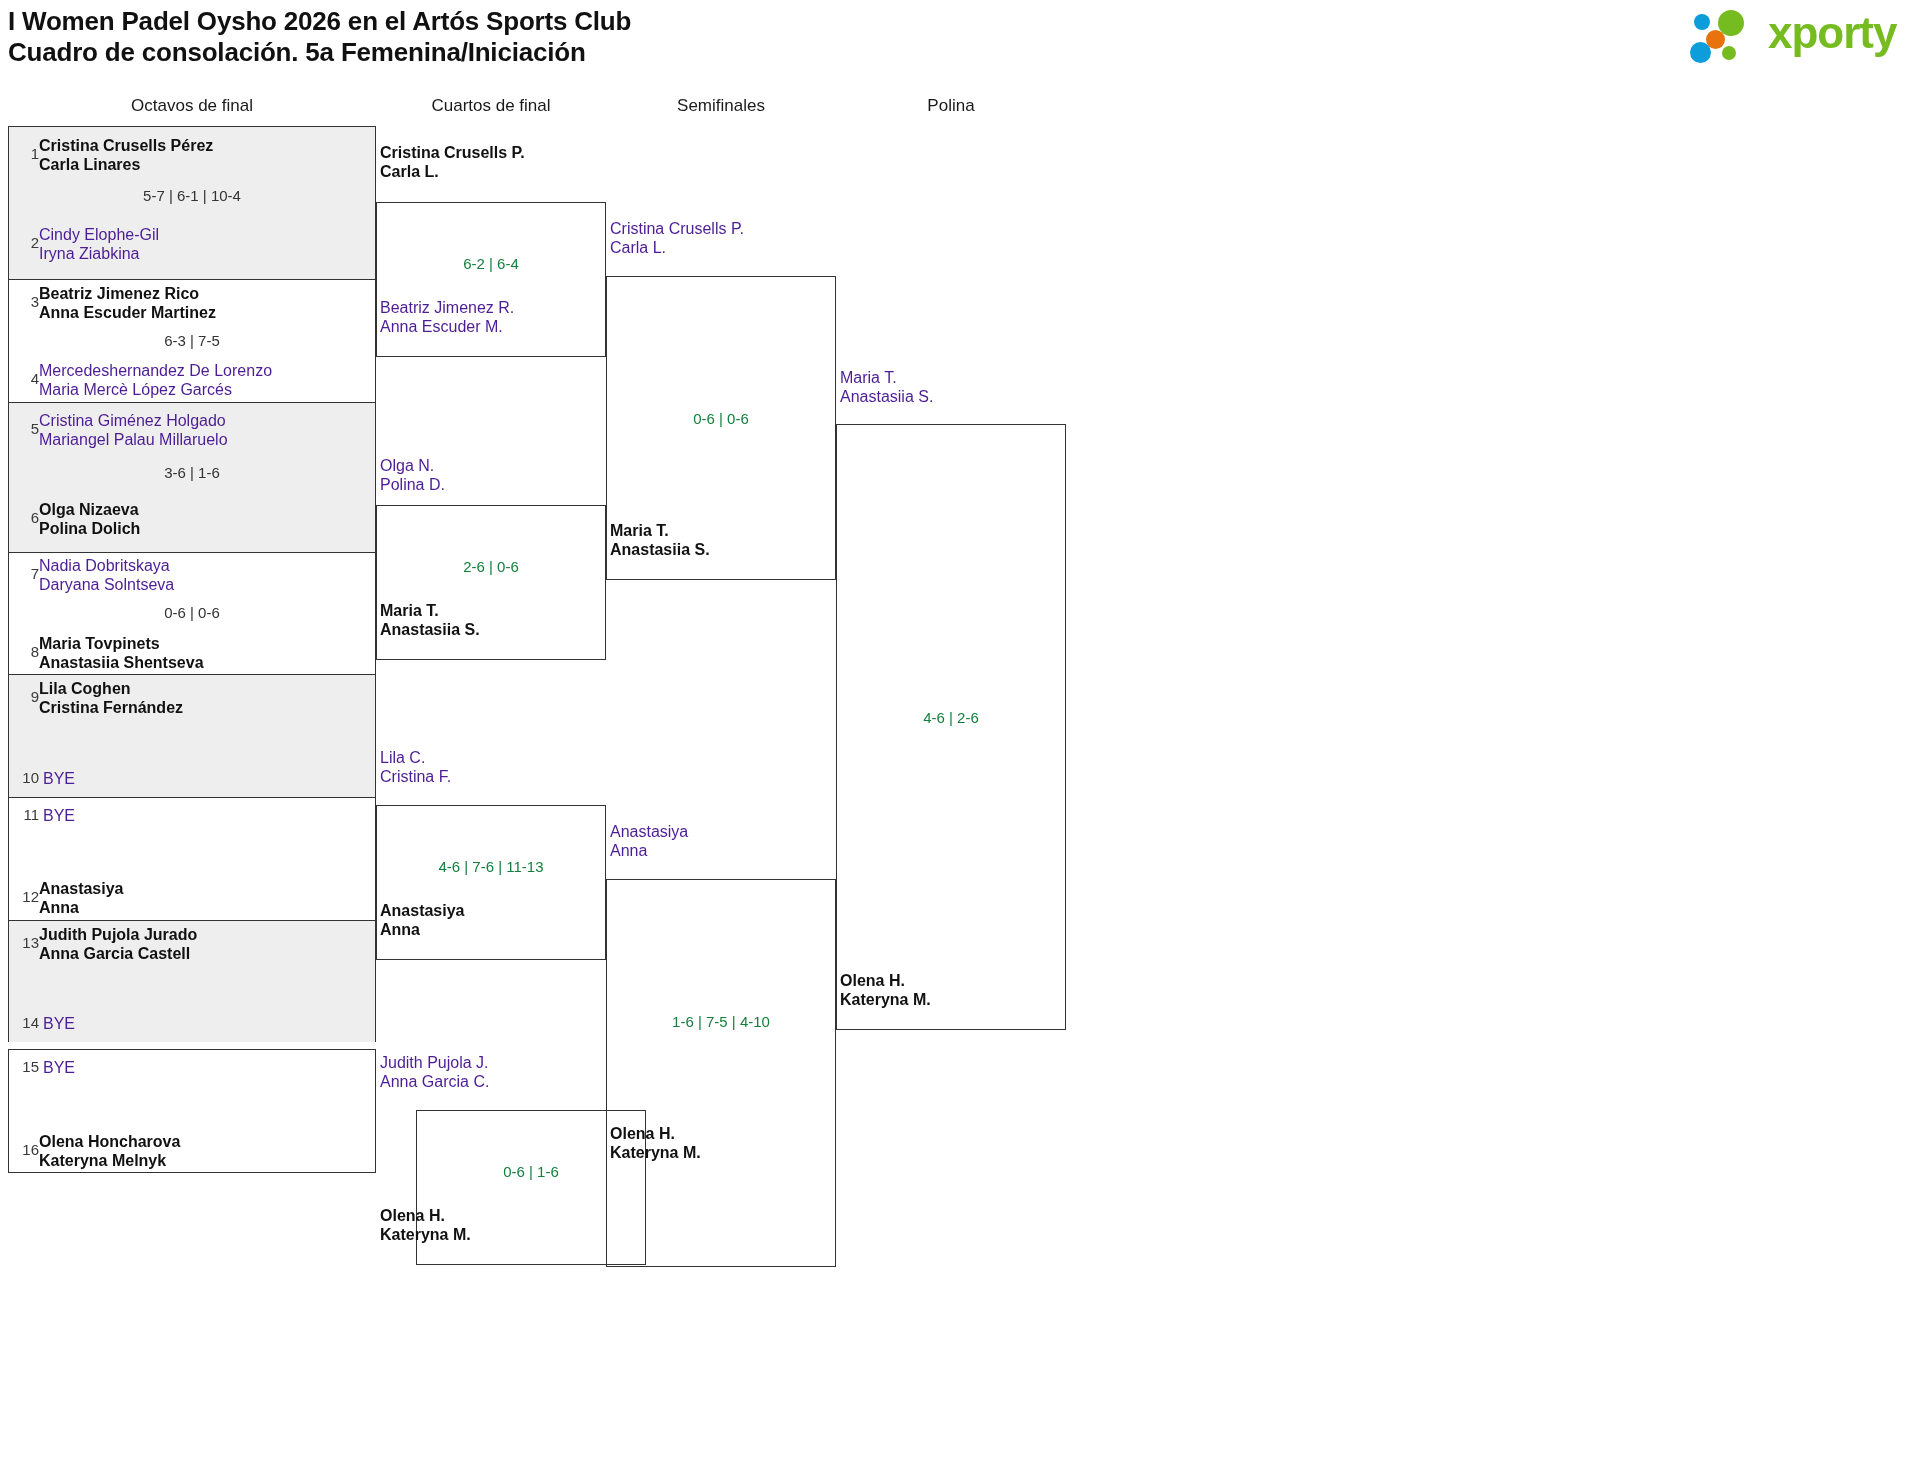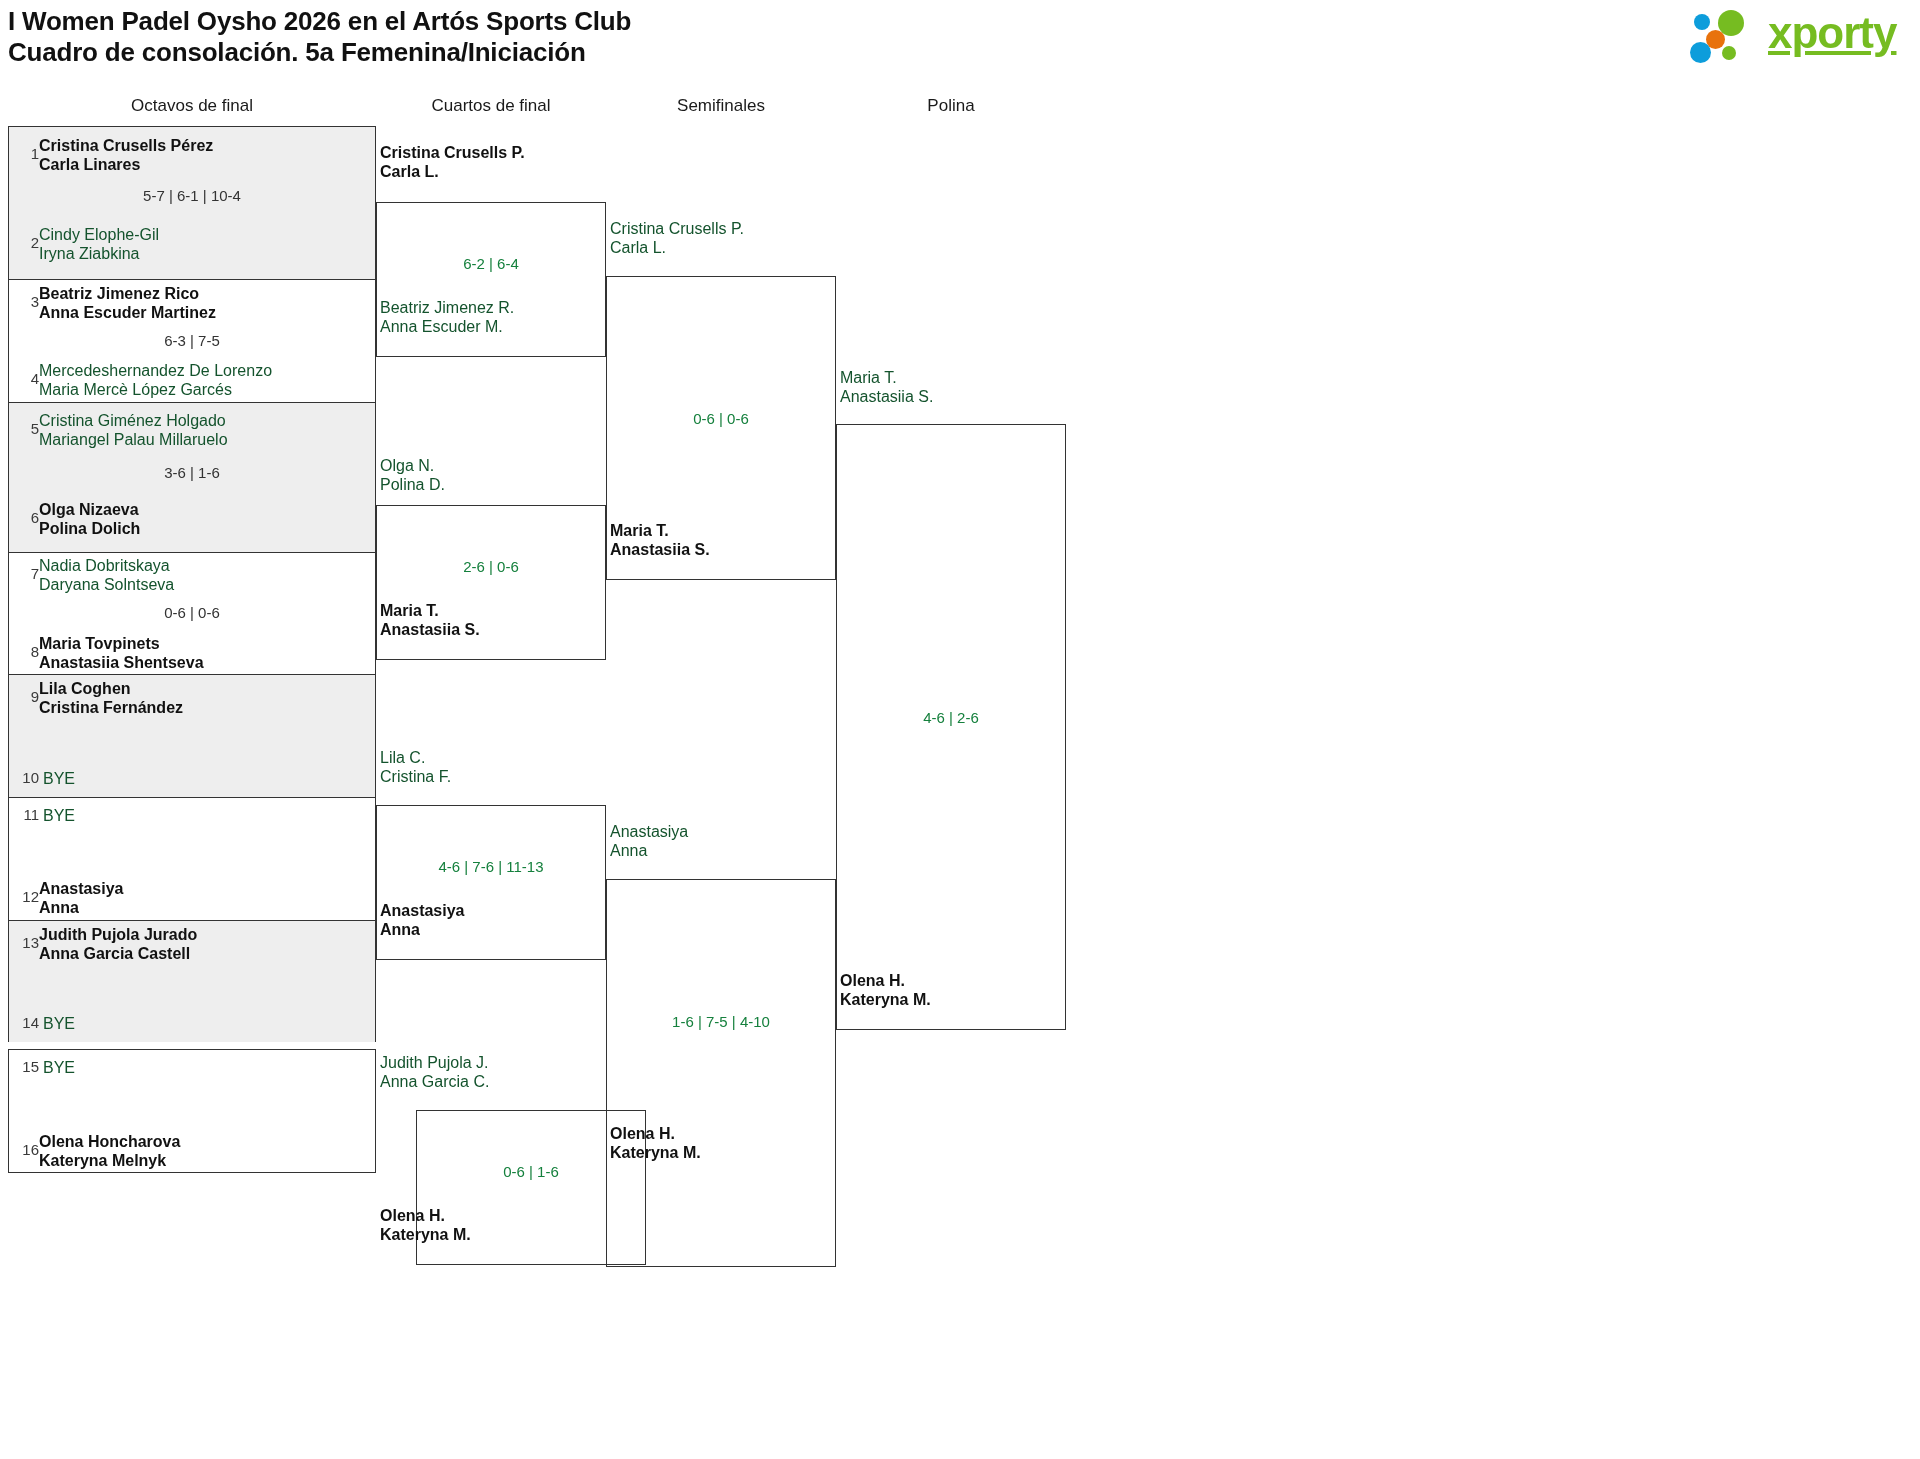--- a/index.html
+++ b/index.html
@@ -26,21 +26,20 @@
   .logo-block {
     position: absolute; left: 1684px; top: 4px;
     width: 230px; height: 58px;
   }
   .logo-dots { position: absolute; left: 6px; top: 4px; width: 74px; height: 52px; }
   .dot { position: absolute; border-radius: 50%; }
   .logo-word {
     position: absolute; left: 84px; top: 2px;
     font-size: 44px; font-weight: 700; letter-spacing: -1px;
     line-height: 54px;
-    text-decoration: underline;
   }
 
   
   .round-head {
     position: absolute;
     font-size: 17px;
     font-weight: 400;
     color: #1a1a1a;
     text-align: center;
     white-space: nowrap;
@@ -69,21 +68,21 @@
   }
   .team {
     position: absolute;
     left: 30px;
     right: 6px;
     font-size: 16px;
     line-height: 19px;
   }
   .team .ln { display: block; white-space: nowrap; }
   .winner { color: #111111; font-weight: 700; }
-  .loser  { color: #14532d; font-weight: 400; }
+  .loser  { color: #4c1d95; font-weight: 400; }
 
   .r1-score {
     position: absolute;
     left: 0; right: 0;
     text-align: center;
     font-size: 15px;
     color: #333333;
     line-height: 18px;
   }
 

